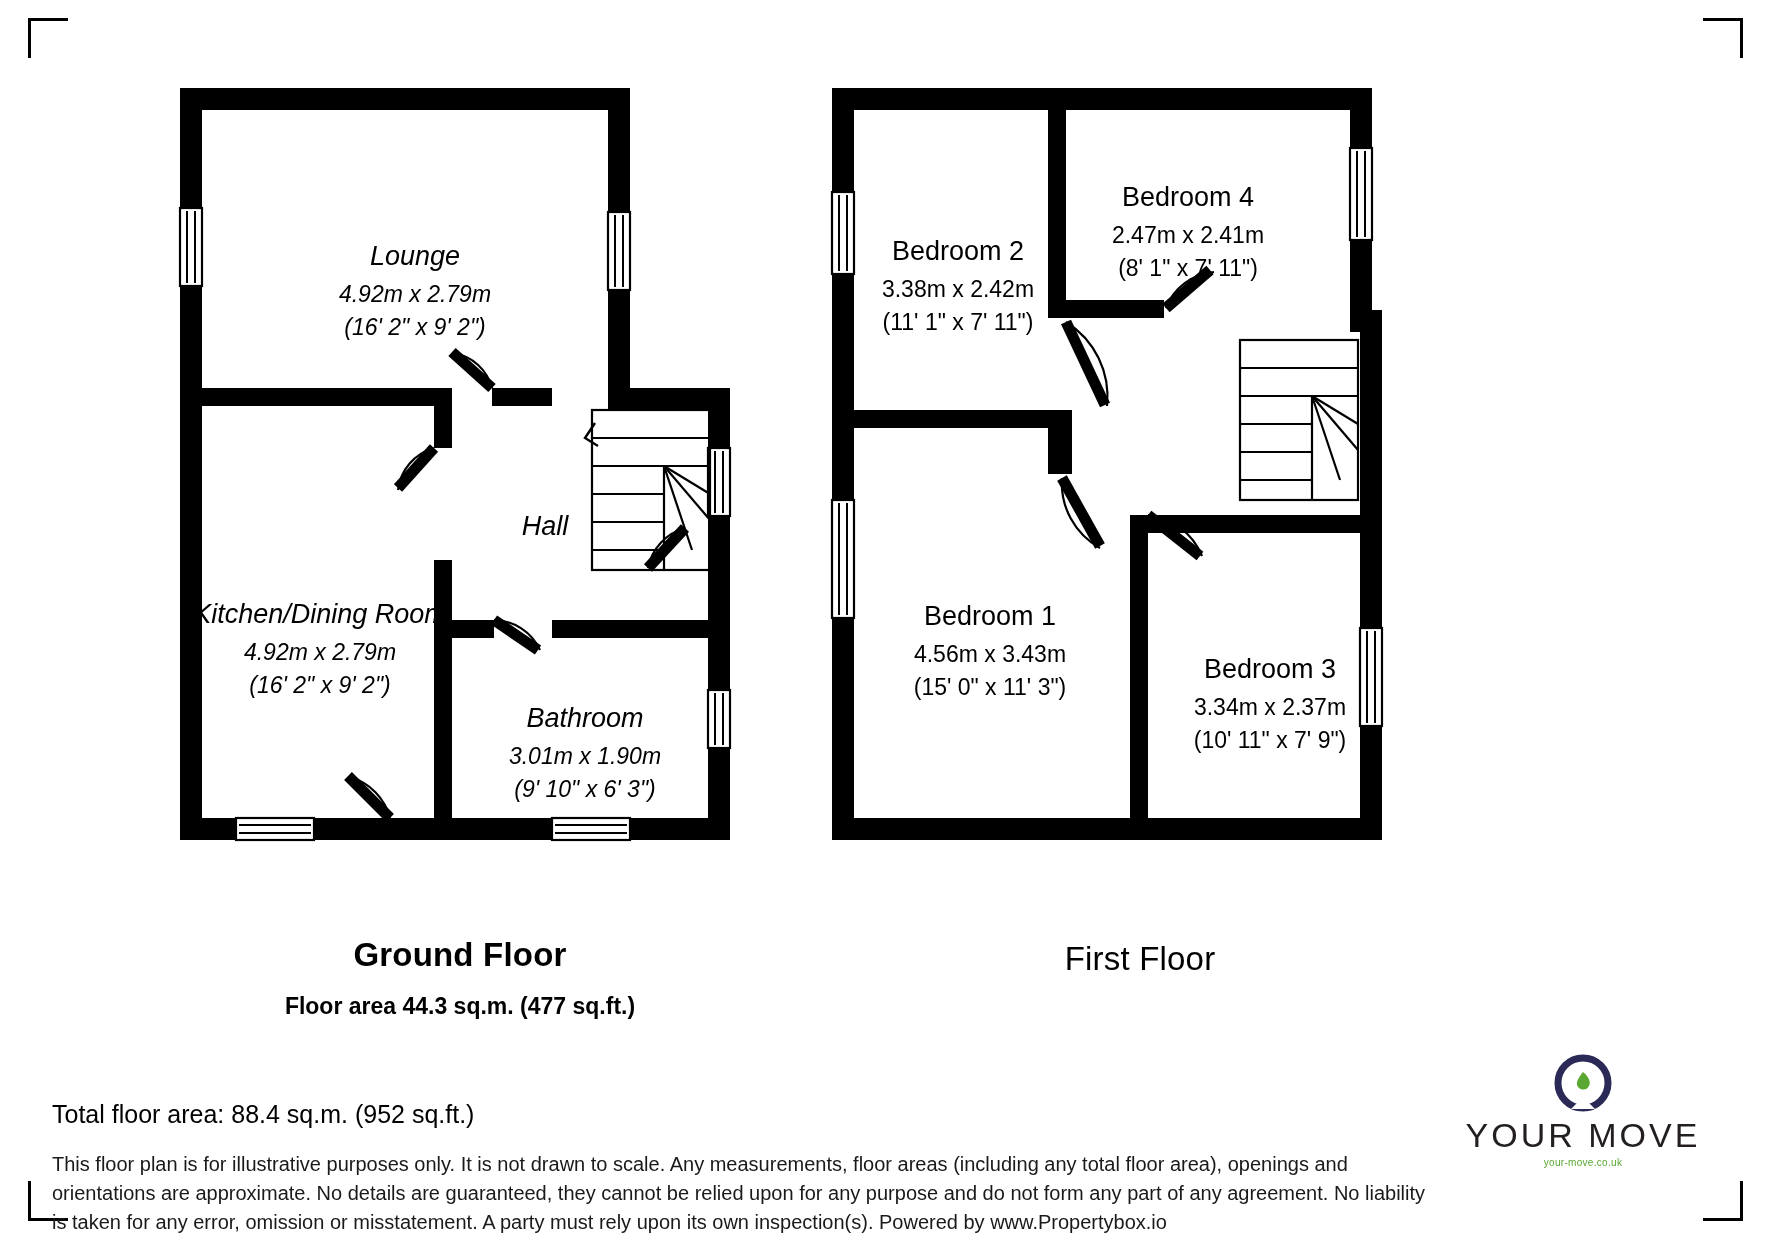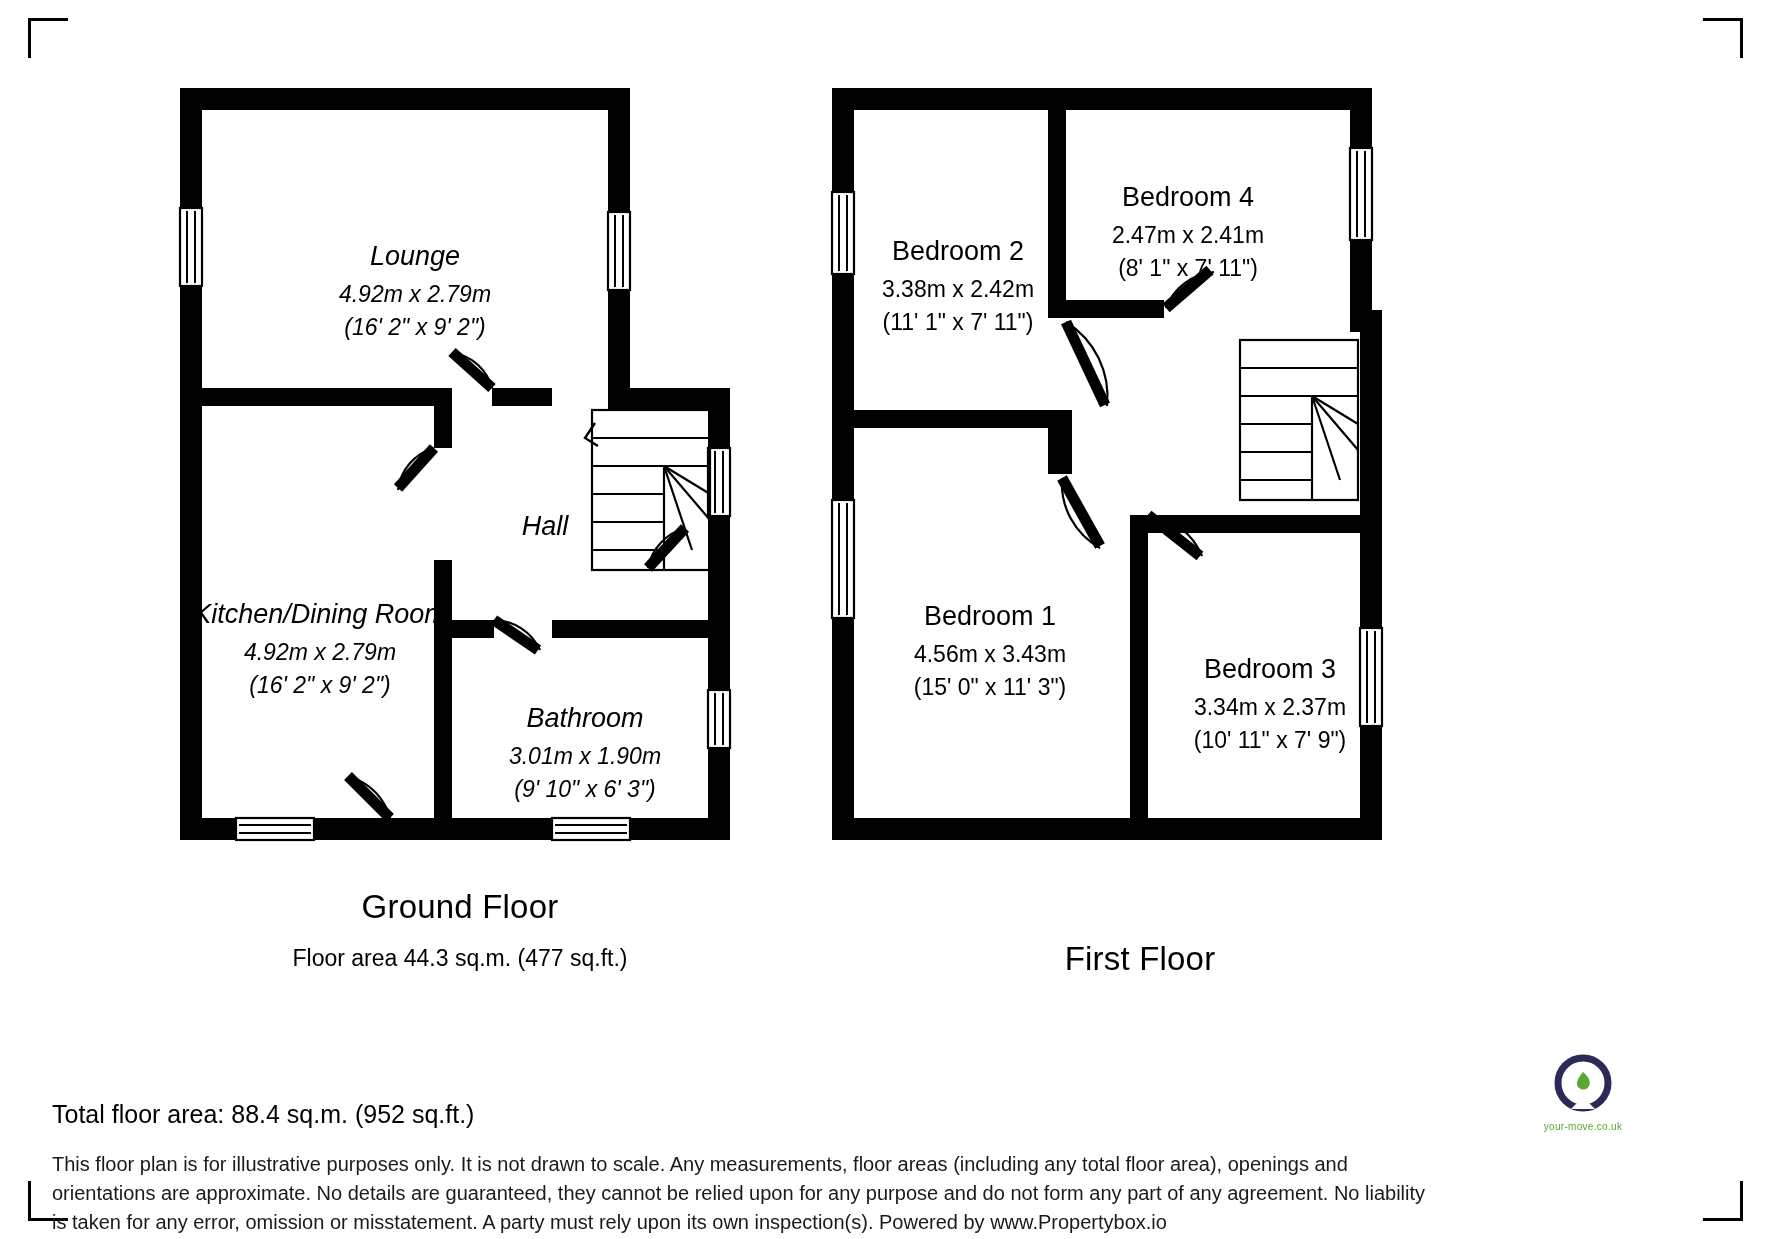--- a/index.html
+++ b/index.html
@@ -29,21 +29,21 @@
   #ground-plan{left:140px;top:60px;width:660px;height:820px;font-style:italic;}
   #first-plan{left:800px;top:60px;width:660px;height:820px;}
 
   svg{display:block;overflow:visible;}
 
   .room-label{font-size:27px;font-weight:400;fill:#000;text-anchor:middle;}
   .room-dim{font-size:23px;font-weight:400;fill:#000;text-anchor:middle;}
 
   
   .floor-caption{position:absolute;text-align:center;width:560px;}
-  #ground-caption{left:180px;top:888px;}
+  #ground-caption{left:180px;top:936px;font-weight:bold;}
   #first-caption{left:860px;top:940px;}
   .floor-title{font-size:33px;letter-spacing:.2px;line-height:1.15;}
   .floor-area{font-size:23px;margin-top:19px;}
 
   
   #total-area{position:absolute;left:52px;top:1100px;font-size:25px;}
   #disclaimer{position:absolute;left:52px;top:1150px;width:1390px;
               font-size:20px;line-height:1.45;color:#1a1a1a;}
 
   
@@ -298,16 +298,17 @@
 
   <div id="total-area">Total floor area: 88.4 sq.m. (952 sq.ft.)</div>
   <div id="disclaimer">This floor plan is for illustrative purposes only. It is not drawn to scale. Any measurements, floor areas (including any total floor area), openings and orientations are approximate. No details are guaranteed, they cannot be relied upon for any purpose and do not form any part of any agreement. No liability is taken for any error, omission or misstatement. A party must rely upon its own inspection(s). Powered by www.Propertybox.io</div>
 
   <div id="brand">
     <svg class="mark" width="64" height="64" viewBox="0 0 64 64">
       <circle cx="32" cy="31" r="25" fill="none" stroke="#2b2a56" stroke-width="7"></circle>
       <path d="M32 45 L44 57 L20 57 Z" fill="#ffffff"></path>
       <path d="M32 20 c6 5 8 10 6 14 c-1.6 3.2 -5 4.4 -8.4 3 c-3.4 -1.4 -4.6 -5 -3 -8.4 C27.8 25.6 29.8 22.6 32 20 Z" fill="#5aa832"></path>
     </svg>
+    <div class="wordmark">YOUR MOVE</div>
     <div class="url">your-move.co.uk</div>
   </div>
 
 </div>
 
 </body></html>

